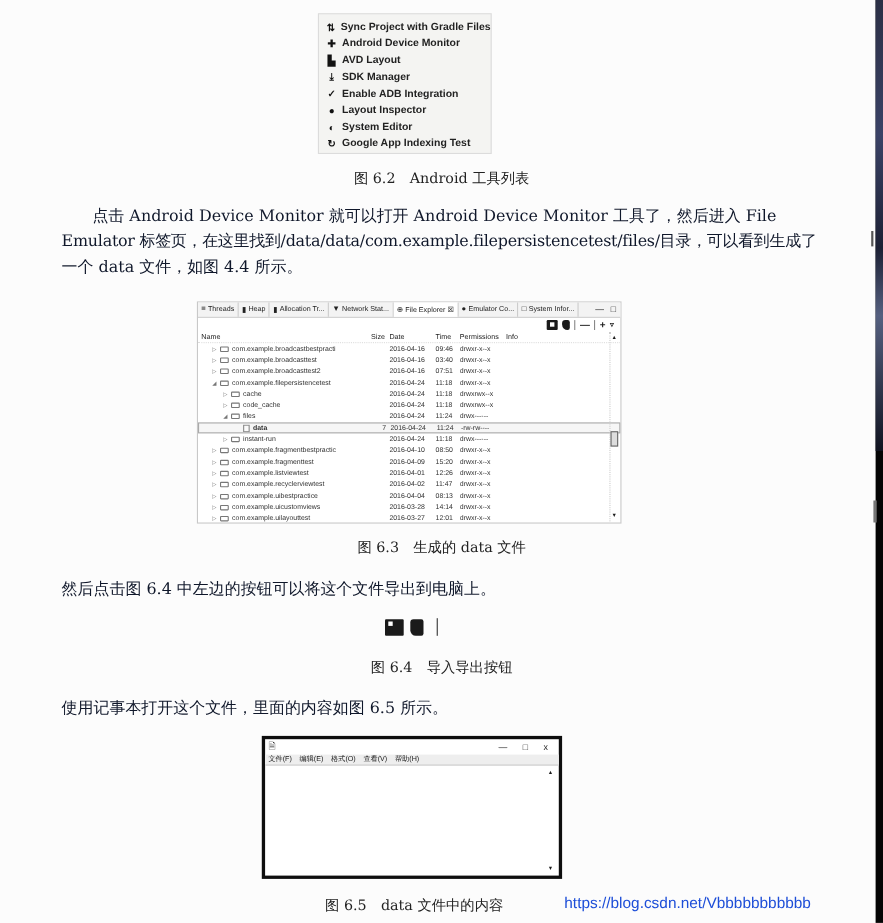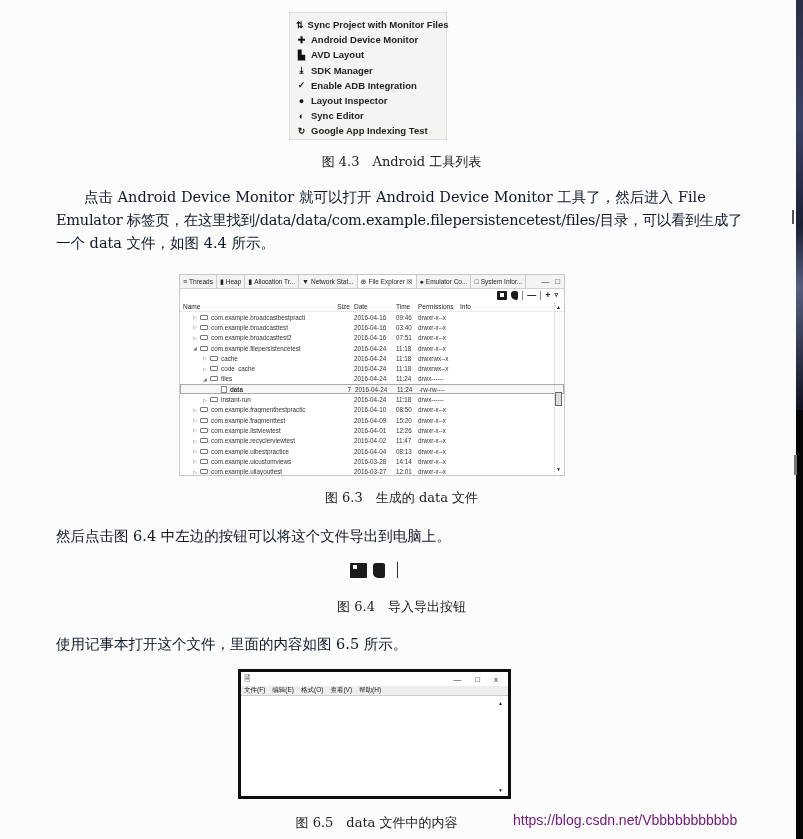--- a/index.html
+++ b/index.html
@@ -50,35 +50,35 @@
 
   
   .notepad { left: 238px; top: 669px; width: 273px; height: 130px; border: 3px solid #0e0e0e; background: #fff; font-family: "Liberation Sans", sans-serif; }
   .notepad .title { height: 14px; display: flex; align-items: center; padding-left: 3px; font-size: 7px; }
   .notepad .ctl { margin-left: auto; display: flex; gap: 14px; padding-right: 10px; font-size: 8px; }
   .notepad .menubar { height: 10px; display: flex; gap: 7px; font-size: 6.5px; padding-left: 3px; background: #eee; border-bottom: 1px solid #ccc; align-items: center; }
   .notepad .content { font-family: "DejaVu Sans Mono", monospace; font-size: 7.5px; padding: 1px 2px; }
   .notepad .sb-up { position: absolute; right: 5px; top: 28px; font-size: 5px; }
   .notepad .sb-dn { position: absolute; right: 5px; bottom: 3px; font-size: 5px; }
 
-  .watermark { left: 513px; top: 812px; font-family: "Liberation Sans", sans-serif; font-size: 14px; color: #701a75; }
+  .watermark { left: 513px; top: 812px; font-family: "Liberation Sans", sans-serif; font-size: 14px; color: #1d4ed8; }
 
   
   .edge { left: 796px; top: 0; width: 7px; height: 839px; background: #050505; }
   .edge-top { left: 796px; top: 0; width: 7px; height: 410px; background: linear-gradient(180deg, #2b2f45, #3a4266 30%, #1c2034 55%, #556080 70%, #101320); }
   .mark1 { left: 792px; top: 210px; width: 2px; height: 14px; background: #555; }
   .mark2 { left: 794px; top: 455px; width: 3px; height: 20px; background: #777; }
 </style>
 </head>
 <body>
 
 <div class="abs toolmenu" id="toolmenu">
     <div class="item">
       <span class="ico">⇅</span>
-      <span>Sync Project with Monitor Files</span>
+      <span>Sync Project with Gradle Files</span>
     </div>
     <div class="item">
       <span class="ico">✚</span>
       <span>Android Device Monitor</span>
     </div>
     <div class="item">
       <span class="ico">▙</span>
       <span>AVD Layout</span>
     </div>
     <div class="item">
@@ -88,28 +88,28 @@
     <div class="item">
       <span class="ico">✓</span>
       <span>Enable ADB Integration</span>
     </div>
     <div class="item">
       <span class="ico">●</span>
       <span>Layout Inspector</span>
     </div>
     <div class="item">
       <span class="ico">◐</span>
-      <span>Sync Editor</span>
+      <span>System Editor</span>
     </div>
     <div class="item">
       <span class="ico">↻</span>
       <span>Google App Indexing Test</span>
     </div>
   </div>
-<div class="abs caption" style="top:153px;">图 4.3　Android 工具列表</div>
+<div class="abs caption" style="top:153px;">图 6.2　Android 工具列表</div>
 
 <div class="abs para" style="left:84px; top:186px;">点击 Android Device Monitor 就可以打开 Android Device Monitor 工具了，然后进入 File</div>
 <div class="abs para" style="left:56px; top:209px; letter-spacing:-0.25px;">Emulator 标签页，在这里找到/data/data/com.example.filepersistencetest/files/目录，可以看到生成了</div>
 <div class="abs para" style="left:56px; top:232px;">一个 data 文件，如图 4.4 所示。</div>
 
 <div class="abs ddms">
   <div class="tabs" id="ddms-tabs">
     <div class="tab">
         <span class="ti">≡</span>
         <span>Threads</span>

